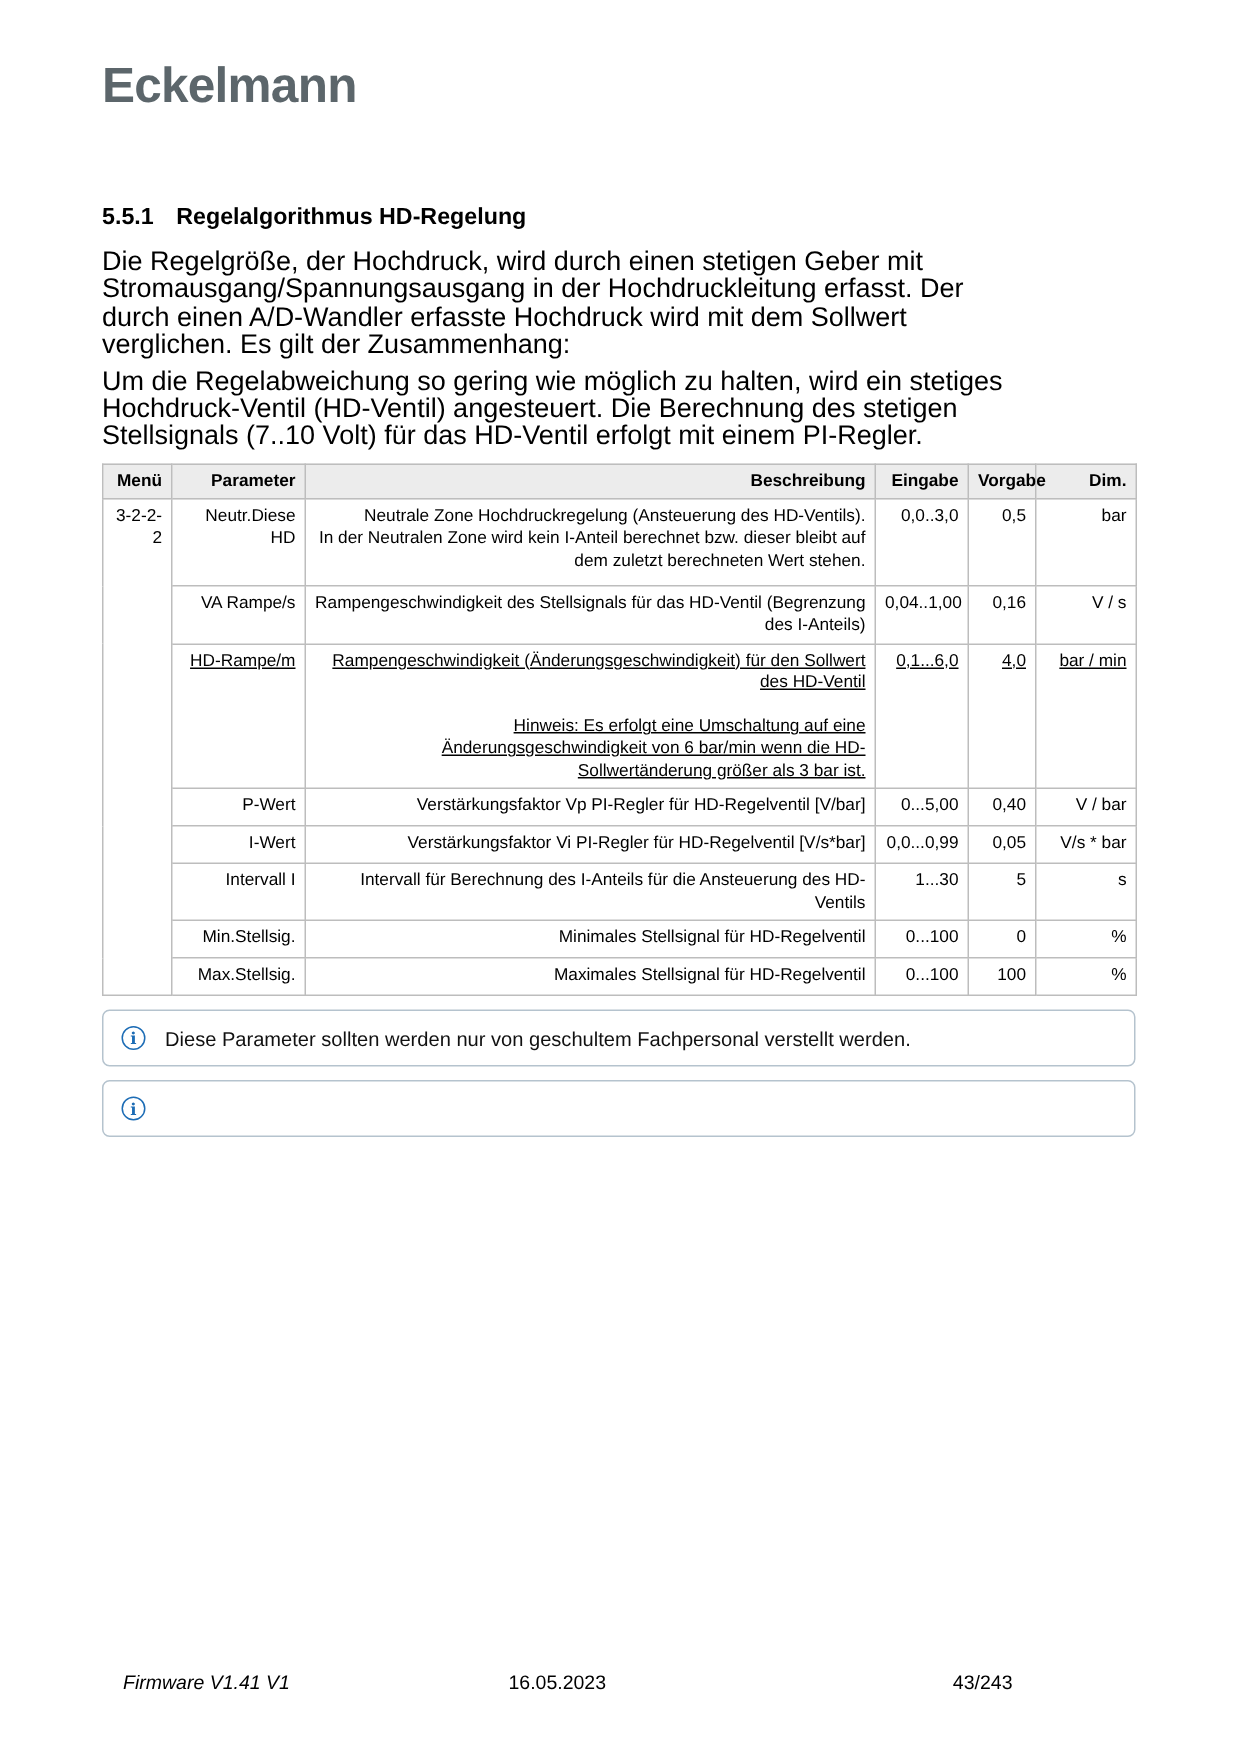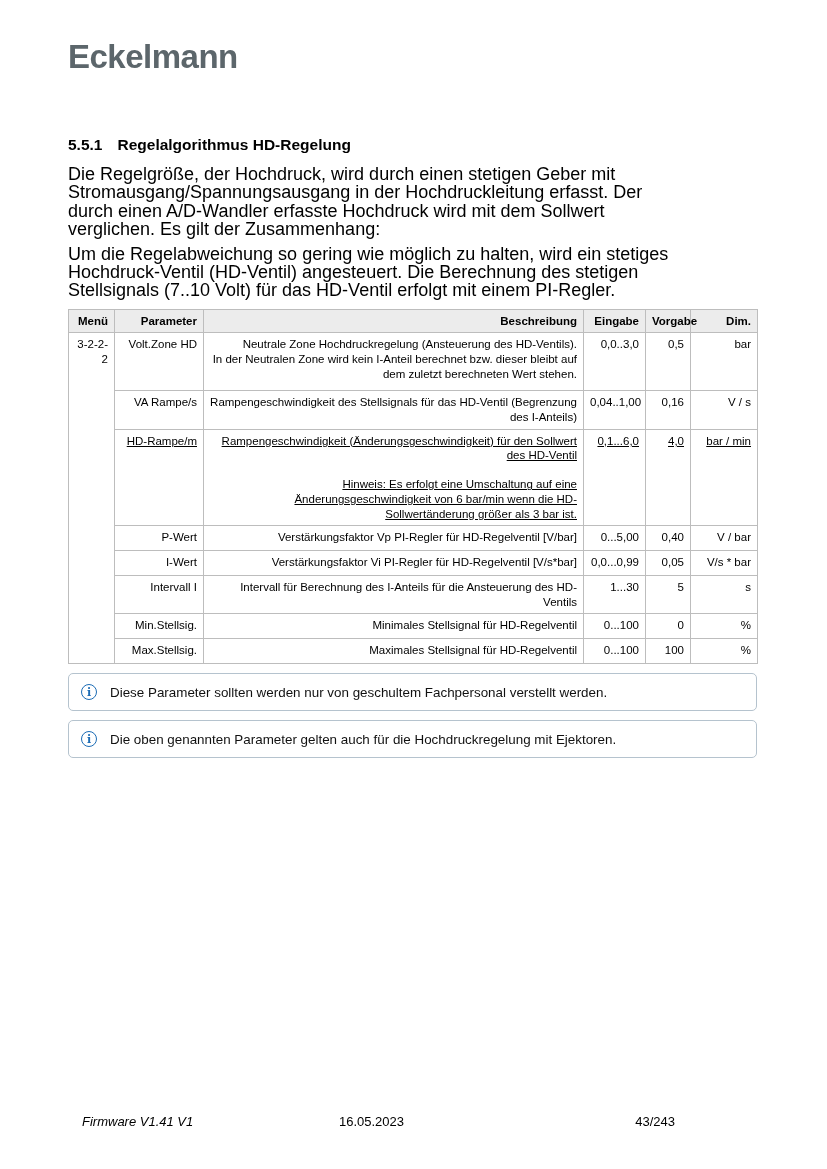--- a/index.html
+++ b/index.html
@@ -148,21 +148,21 @@
         <th>Parameter</th>
         <th>Beschreibung</th>
         <th>Eingabe</th>
         <th>Vorgabe</th>
         <th>Dim.</th>
       </tr>
     </thead>
     <tbody>
       <tr class="r1">
         <td rowspan="8">3-2-2-2</td>
-        <td>Volt.Zone HD</td>
+        <td>Neutr.Diese HD</td>
         <td class="desc">Neutrale Zone Hochdruckregelung (Ansteuerung des HD-Ventils).
 In der Neutralen Zone wird kein I-Anteil berechnet bzw. dieser bleibt auf dem zuletzt berechneten Wert stehen.</td>
         <td class="val">0,0..3,0</td>
         <td class="val">0,5</td>
         <td class="val">bar</td>
       </tr>
       <tr class="r2">
         <td>VA Rampe/s</td>
         <td class="desc">Rampengeschwindigkeit des Stellsignals für das HD-Ventil (Begrenzung des I-Anteils)</td>
         <td class="val">0,04..1,00</td>
@@ -216,21 +216,20 @@
     </tbody>
   </table>
 
   <div class="note">
     <span class="info-icon">i</span>
     <span class="note-text">Diese Parameter sollten werden nur von geschultem Fachpersonal verstellt werden.</span>
   </div>
 
   <div class="note">
     <span class="info-icon">i</span>
-    <span class="note-text">Die oben genannten Parameter gelten auch für die Hochdruckregelung mit Ejektoren.</span>
   </div>
 
   <div class="footer">
     <span class="left">Firmware V1.41 V1</span>
     <span class="center">16.05.2023</span>
     <span class="right">43/243</span>
   </div>
 
 </div>
 

